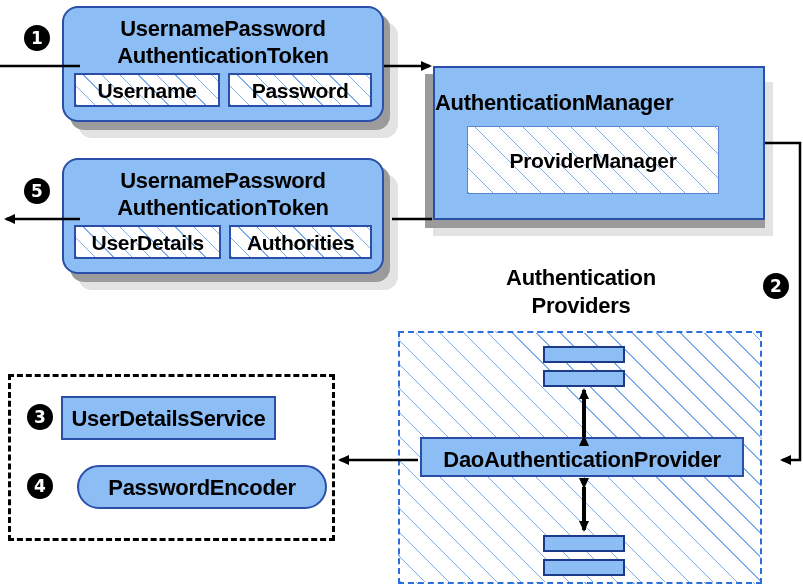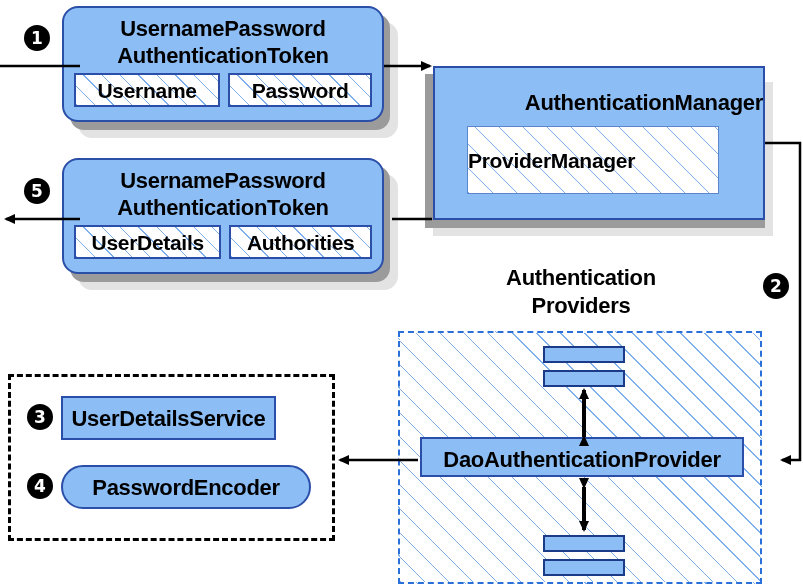--- a/index.html
+++ b/index.html
@@ -91,39 +91,39 @@
 
   
   .manager-box {
     position: absolute;
     background: #8CBEF5;
     border: 2px solid #2b4ea8;
     z-index: 10;
     box-sizing: border-box;
   }
   .manager-title {
-    text-align: right;
+    text-align: left;
     font-size: 22px;
     font-weight: bold;
     color: #000000;
     padding-top: 22px;
     letter-spacing: -0.3px;
   }
   .hatch-inner {
     position: absolute;
     background-color: #ffffff;
     background-image: repeating-linear-gradient(
         45deg,
         rgba(120,170,235,0.95) 0px,
         rgba(120,170,235,0.95) 1px,
         rgba(0,0,0,0) 1px,
         rgba(0,0,0,0) 17px);
     border: 1px solid #5b86cf;
     box-sizing: border-box;
-    text-align: left;
+    text-align: center;
     font-size: 21px;
     font-weight: bold;
     color: #000000;
     letter-spacing: -0.3px;
   }
 
   
   .dashed-region {
     position: absolute;
     box-sizing: border-box;
@@ -274,15 +274,15 @@
   <div class="mini-bar" style="left:543px; top:559px; width:82px; height:17px;"></div>
 
   <div class="dashed-region dashed-black" style="left:8px; top:374px; width:327px; height:167px;"></div>
 
   <div class="shadow" style="left:68px; top:403px; width:240px; height:44px;"></div>
   <div class="shadow2" style="left:75px; top:410px; width:240px; height:44px;"></div>
   <div class="svc-box" style="left:61px; top:396px; width:215px; height:44px; line-height:42px;">UserDetailsService</div>
 
   <div class="shadow" style="left:68px; top:472px; width:240px; height:44px;"></div>
   <div class="shadow2" style="left:75px; top:479px; width:240px; height:44px;"></div>
-  <div class="svc-box" style="left:61px; top:465px; width:250px; height:44px; line-height:42px;border-radius:22px;">PasswordEncoder</div>
+  <div class="svc-box" style="left:77px; top:465px; width:250px; height:44px; line-height:42px;border-radius:22px;">PasswordEncoder</div>
 
 </div>
 
 </body></html>

